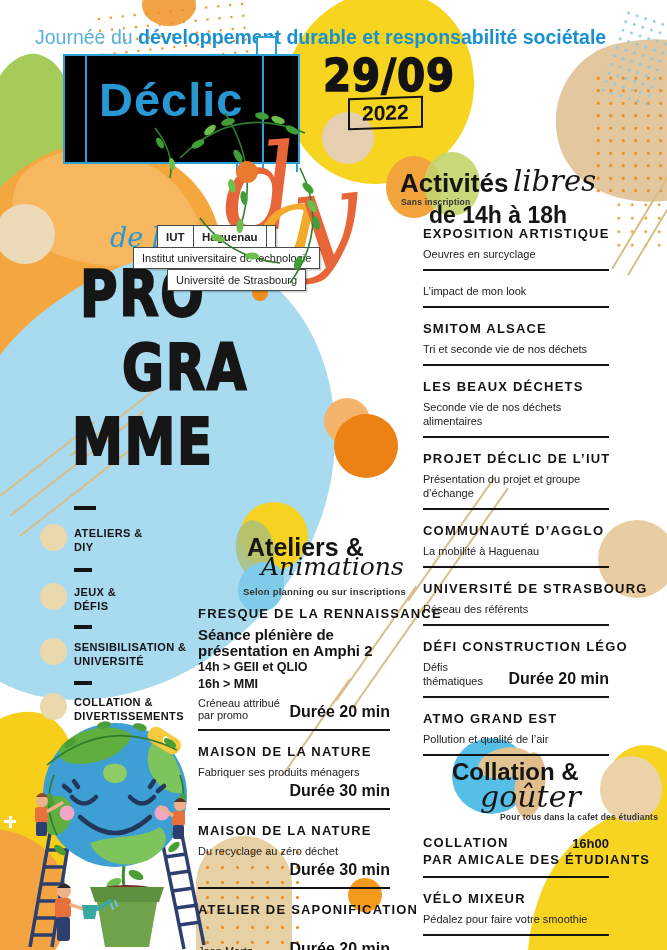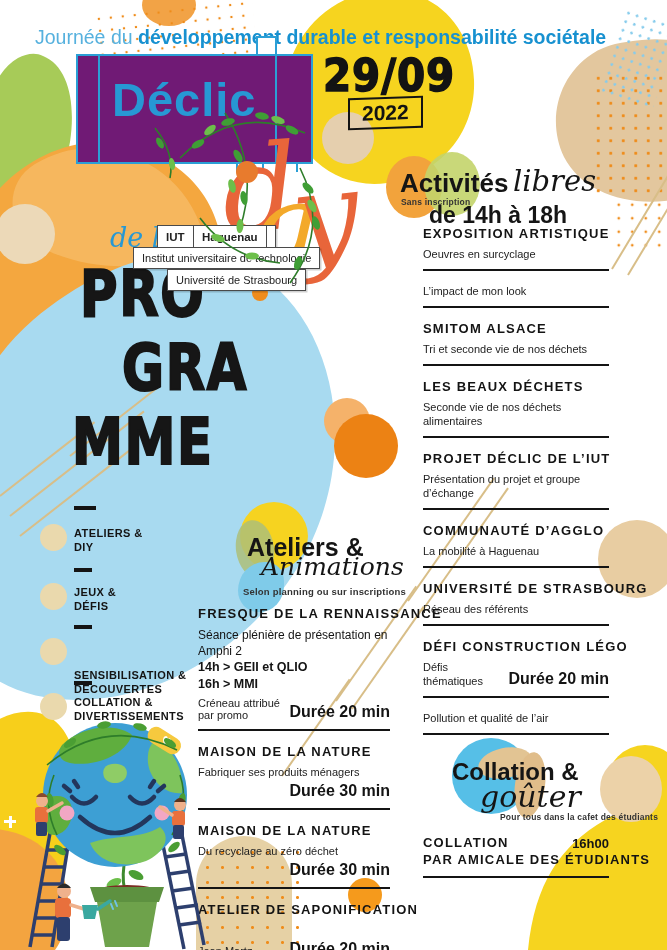--- a/index.html
+++ b/index.html
@@ -13,21 +13,21 @@
   .dots{position:absolute;z-index:1;background-image:radial-gradient(#ef8c1a 1.3px,transparent 1.6px);background-size:12px 12px}
   .dots-blue{position:absolute;z-index:1;background-image:radial-gradient(#85cbec 1.2px,transparent 1.5px);background-size:9px 9px;transform:rotate(18deg)}
   .kline{position:absolute;z-index:1;height:2px;background:#d8be88;transform-origin:left center}
   .circle{border-radius:50%}
 
   
   .kicker{position:absolute;left:35px;top:26px;z-index:3;font-size:19.5px;white-space:nowrap}
   .kicker .lt{color:#56b1de;font-weight:400}
   .kicker .bd{color:#1791d0;font-weight:700}
 
-  .ticket{position:absolute;left:76px;top:54px;width:233px;height:106px;background:#701a75;
+  .ticket{position:absolute;left:63px;top:54px;width:233px;height:106px;background:#000000;
           border:2.5px solid #2b9fd6;z-index:4}
   .ticket .vline{position:absolute;top:0;bottom:0;width:2px;background:#2b9fd6}
   .declic{position:absolute;left:34px;top:16px;font-weight:700;font-size:47px;color:#2798d4;letter-spacing:1px}
   .stub{position:absolute;background:#fff;border:2px solid #2b9fd6;z-index:3}
   .tickline{position:absolute;width:2px;height:14px;background:#2b9fd6;z-index:3}
 
   .bigdate{position:absolute;left:323px;top:50px;z-index:3;font-family:"DejaVu Sans",sans-serif;
            font-weight:700;font-size:44px;color:#131313;-webkit-text-stroke:1.5px #131313;letter-spacing:1px;
            transform:scaleX(.92);transform-origin:left top}
   .yearbox{position:absolute;left:348px;top:97px;z-index:3;border:2.5px solid #131313;padding:2px 12px;
@@ -56,21 +56,21 @@
   .sec-italic{position:absolute;z-index:3;font-family:"DejaVu Serif",serif;font-style:italic;color:#151515}
   .sec-note{position:absolute;z-index:3;font-weight:700;font-size:8.5px;color:#333;letter-spacing:.2px}
 
   
   .col{position:absolute;z-index:3}
   .item{border-bottom:2.5px solid #141414;padding-bottom:8px;margin-bottom:13px}
   .item h4{margin:0;font-weight:700;font-size:13px;line-height:16px;letter-spacing:1.2px;color:#141414;white-space:nowrap}
   .item .sub{margin-top:5px;font-size:11px;line-height:14px;color:#222}
   .row{display:flex;justify-content:space-between;align-items:flex-end}
   .duree{font-weight:700;font-size:16px;color:#141414;white-space:nowrap;margin-top:3px}
-  .bline{font-weight:400;font-size:12px;line-height:16px;color:#141414}
+  .bline{font-weight:700;font-size:15px;line-height:16px;color:#141414}
   .bline2{font-weight:700;font-size:12.5px;line-height:17px;color:#141414}
   .foot{font-size:11px;color:#222}
   .ctitle{font-weight:700;font-size:13px;line-height:17px;letter-spacing:1.2px;white-space:nowrap}
   .ctime{font-weight:700;font-size:13px}
 
   .plus{position:absolute;z-index:2;background:#fff}
 </style>
 </head>
 <body>
 
@@ -234,23 +234,23 @@
 <div class="legend-dash" style="left:74px;top:568px"></div>
 
 <div class="legend-circle" style="left:40px;top:583px"></div>
 <div class="legend-label" style="left:74px;top:586px">
   <div>JEUX &amp;</div>
   <div>DÉFIS</div>
 </div>
 <div class="legend-dash" style="left:74px;top:625px"></div>
 
 <div class="legend-circle" style="left:40px;top:638px"></div>
-<div class="legend-label" style="left:74px;top:669px">
+<div class="legend-label" style="left:74px;top:641px">
   <div>SENSIBILISATION &amp;</div>
-  <div>DÉCOUVERTES</div>
+  <div>UNIVERSITÉ</div>
 </div>
 <div class="legend-dash" style="left:74px;top:681px"></div>
 
 <div class="legend-circle" style="left:40px;top:693px"></div>
 <div class="legend-label" style="left:74px;top:696px">
   <div>COLLATION &amp;</div>
   <div>DIVERTISSEMENTS</div>
 </div>
 
 <div class="sec-bold" style="left:400px;top:168px;font-size:26px">Activités</div>
@@ -287,20 +287,21 @@
     <div class="sub">Réseau des référents</div>
   </div>
   <div class="item">
     <h4>DÉFI CONSTRUCTION LÉGO</h4>
     <div class="row">
       <div class="sub">Défis thématiques</div>
       <div class="duree">Durée 20 min</div>
     </div>
   </div>
   <div class="item">
+    <h4>ATMO GRAND EST</h4>
     <div class="sub">Pollution et qualité de l’air</div>
   </div>
 </div>
 
 <div class="sec-bold" style="left:247px;top:533px;font-size:25px">Ateliers &amp;</div>
 <div class="sec-italic" style="left:261px;top:552px;font-size:25px">Animations</div>
 <div class="sec-note" style="left:243px;top:586px;font-size:9.5px">Selon planning ou sur inscriptions</div>
 
 <div class="col" style="left:198px;top:606px;width:192px">
   <div class="item">
@@ -336,20 +337,24 @@
 <div class="sec-italic" style="left:480px;top:779px;font-size:30px">goûter</div>
 <div class="sec-note" style="left:500px;top:812px">Pour tous dans la cafet des étudiants</div>
 
 <div class="col" style="left:423px;top:834px;width:186px">
   <div class="item">
     <div class="row">
       <div class="ctitle">COLLATION</div>
       <div class="ctime">16h00</div>
     </div>
     <div class="ctitle">PAR AMICALE DES ÉTUDIANTS</div>
+  </div>
+  <div class="item">
+    <h4>VÉLO MIXEUR</h4>
+    <div class="sub">Pédalez pour faire votre smoothie</div>
   </div>
 </div>
 
 <svg class="abs" style="left:12px;top:705px;z-index:4" width="200" height="245" viewBox="0 0 200 245">
 
   <g stroke="#2d3f6e" stroke-width="3.5" fill="none">
     <path d="M38 128 L18 242"></path>
       <path d="M58 128 L40 242"></path>
     <path d="M35 145 L55 145"></path>
       <path d="M32 162 L52 162"></path>

